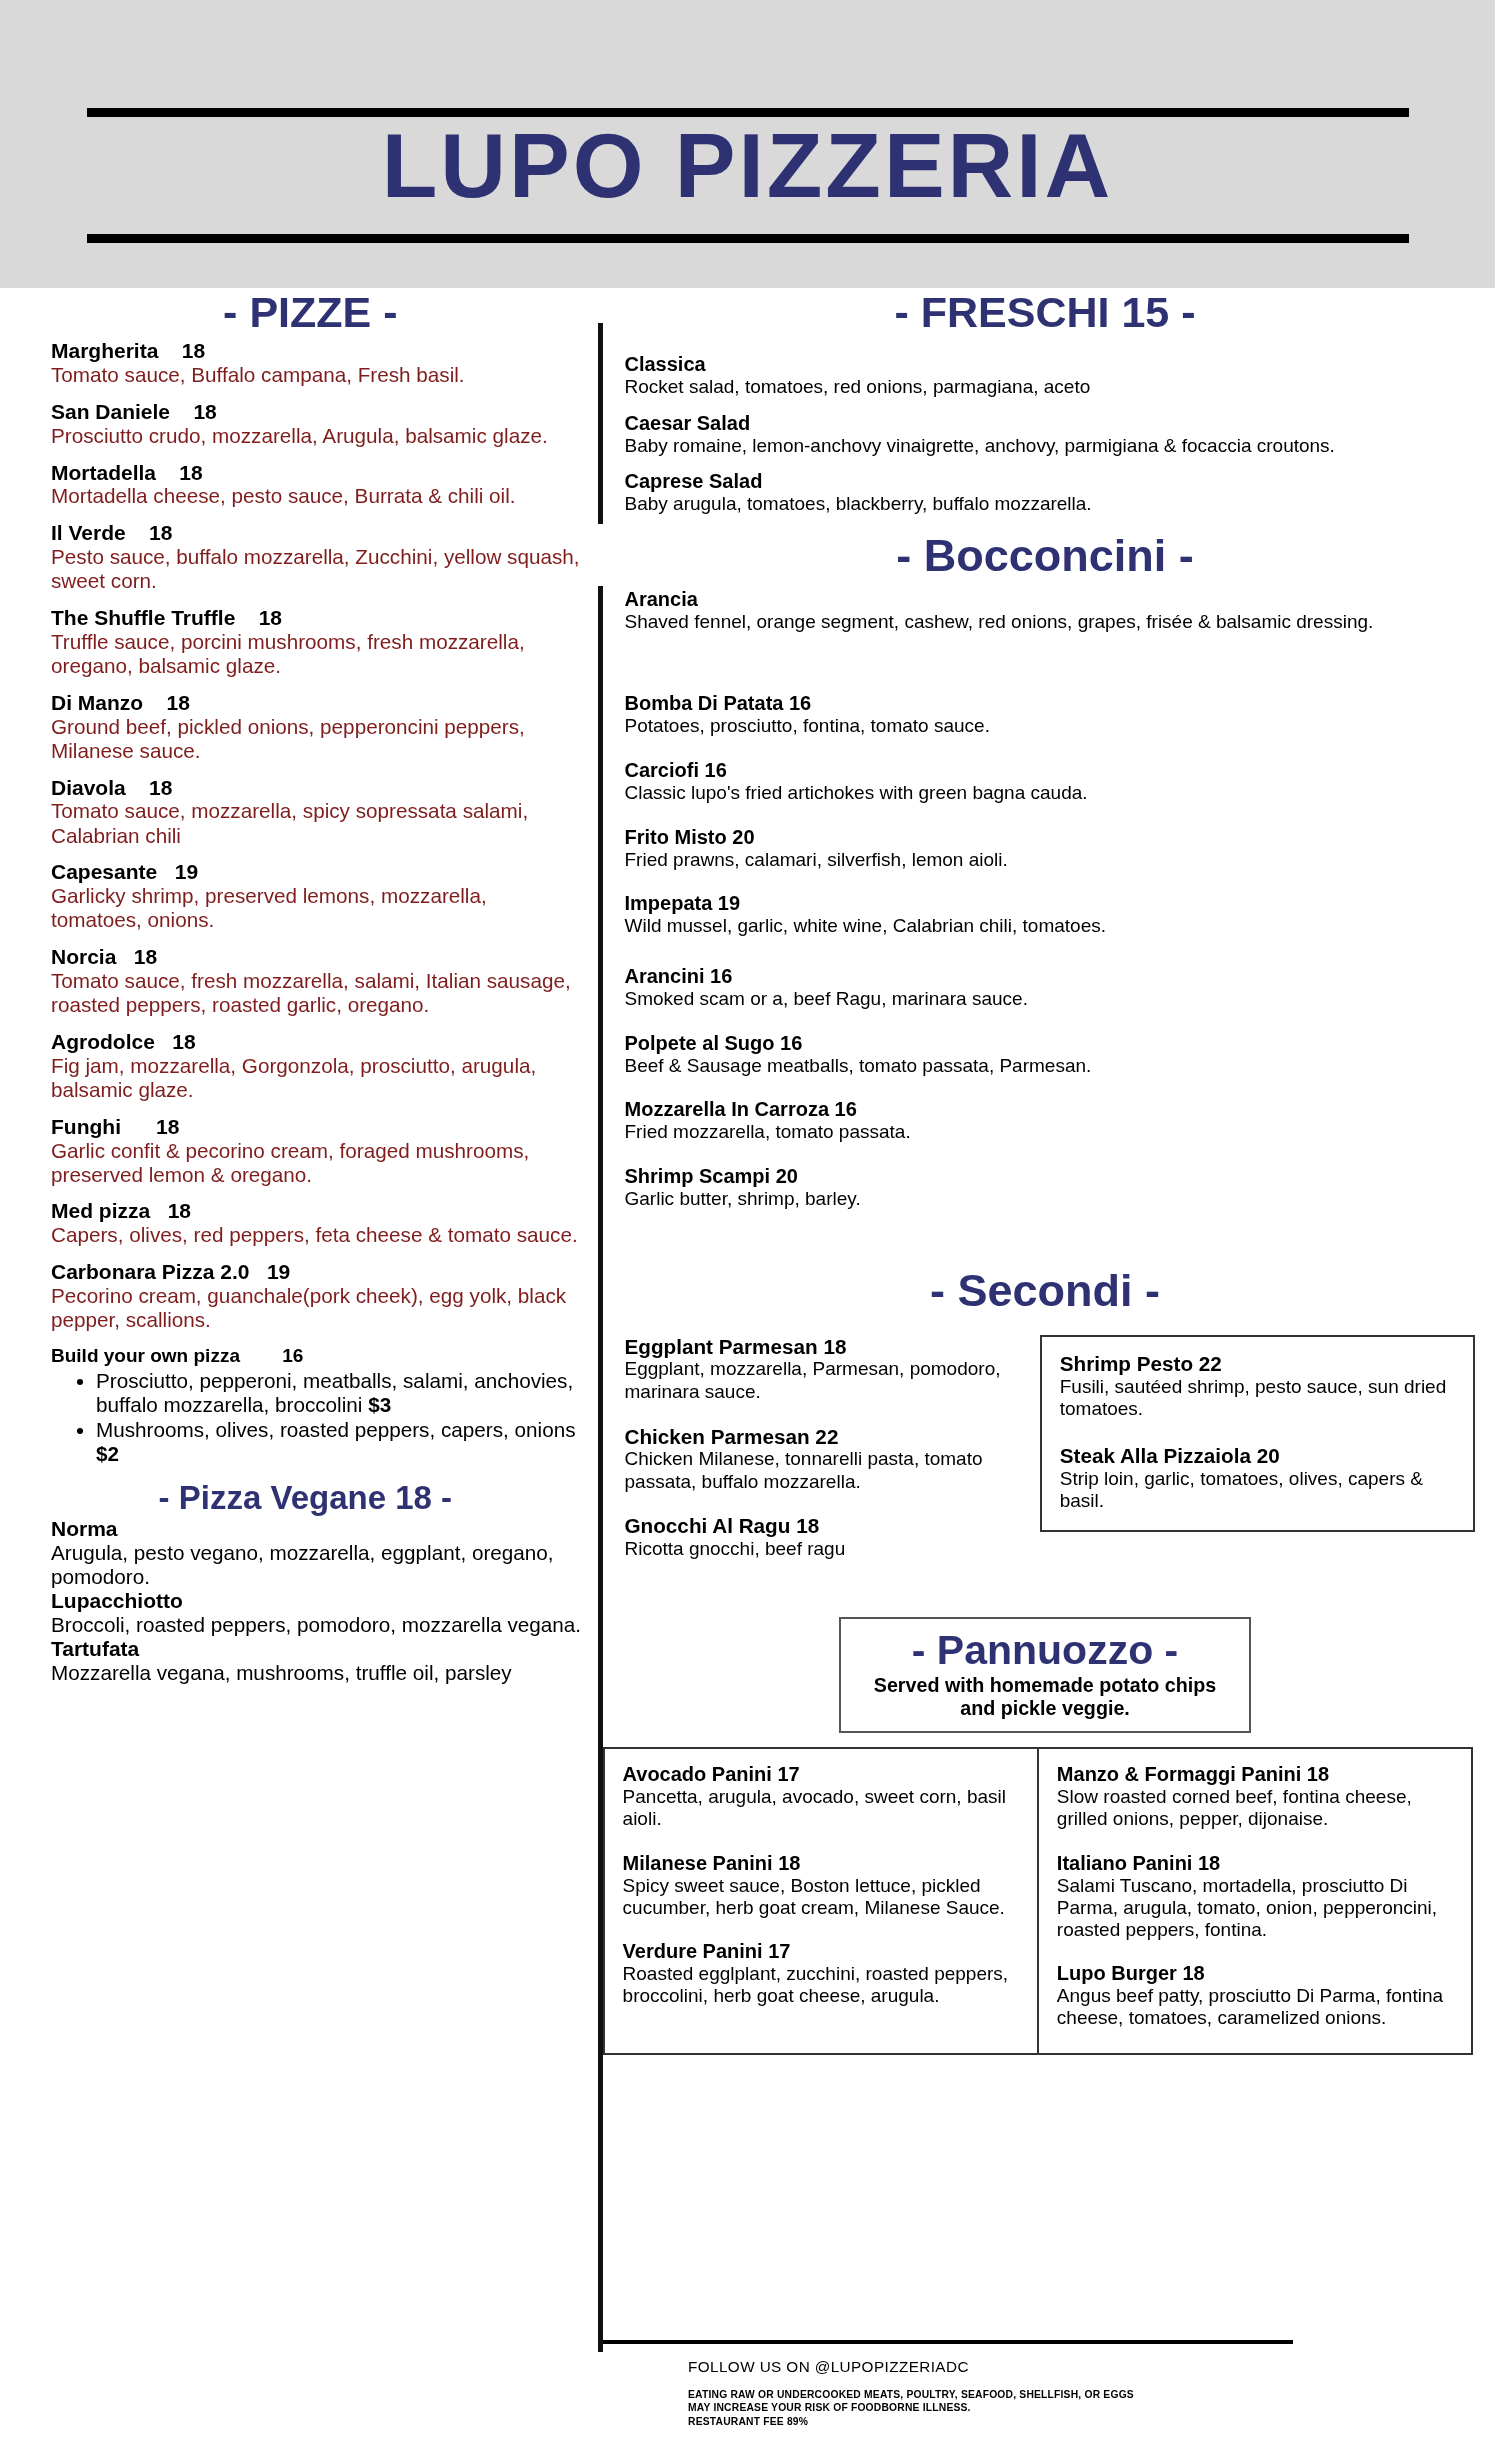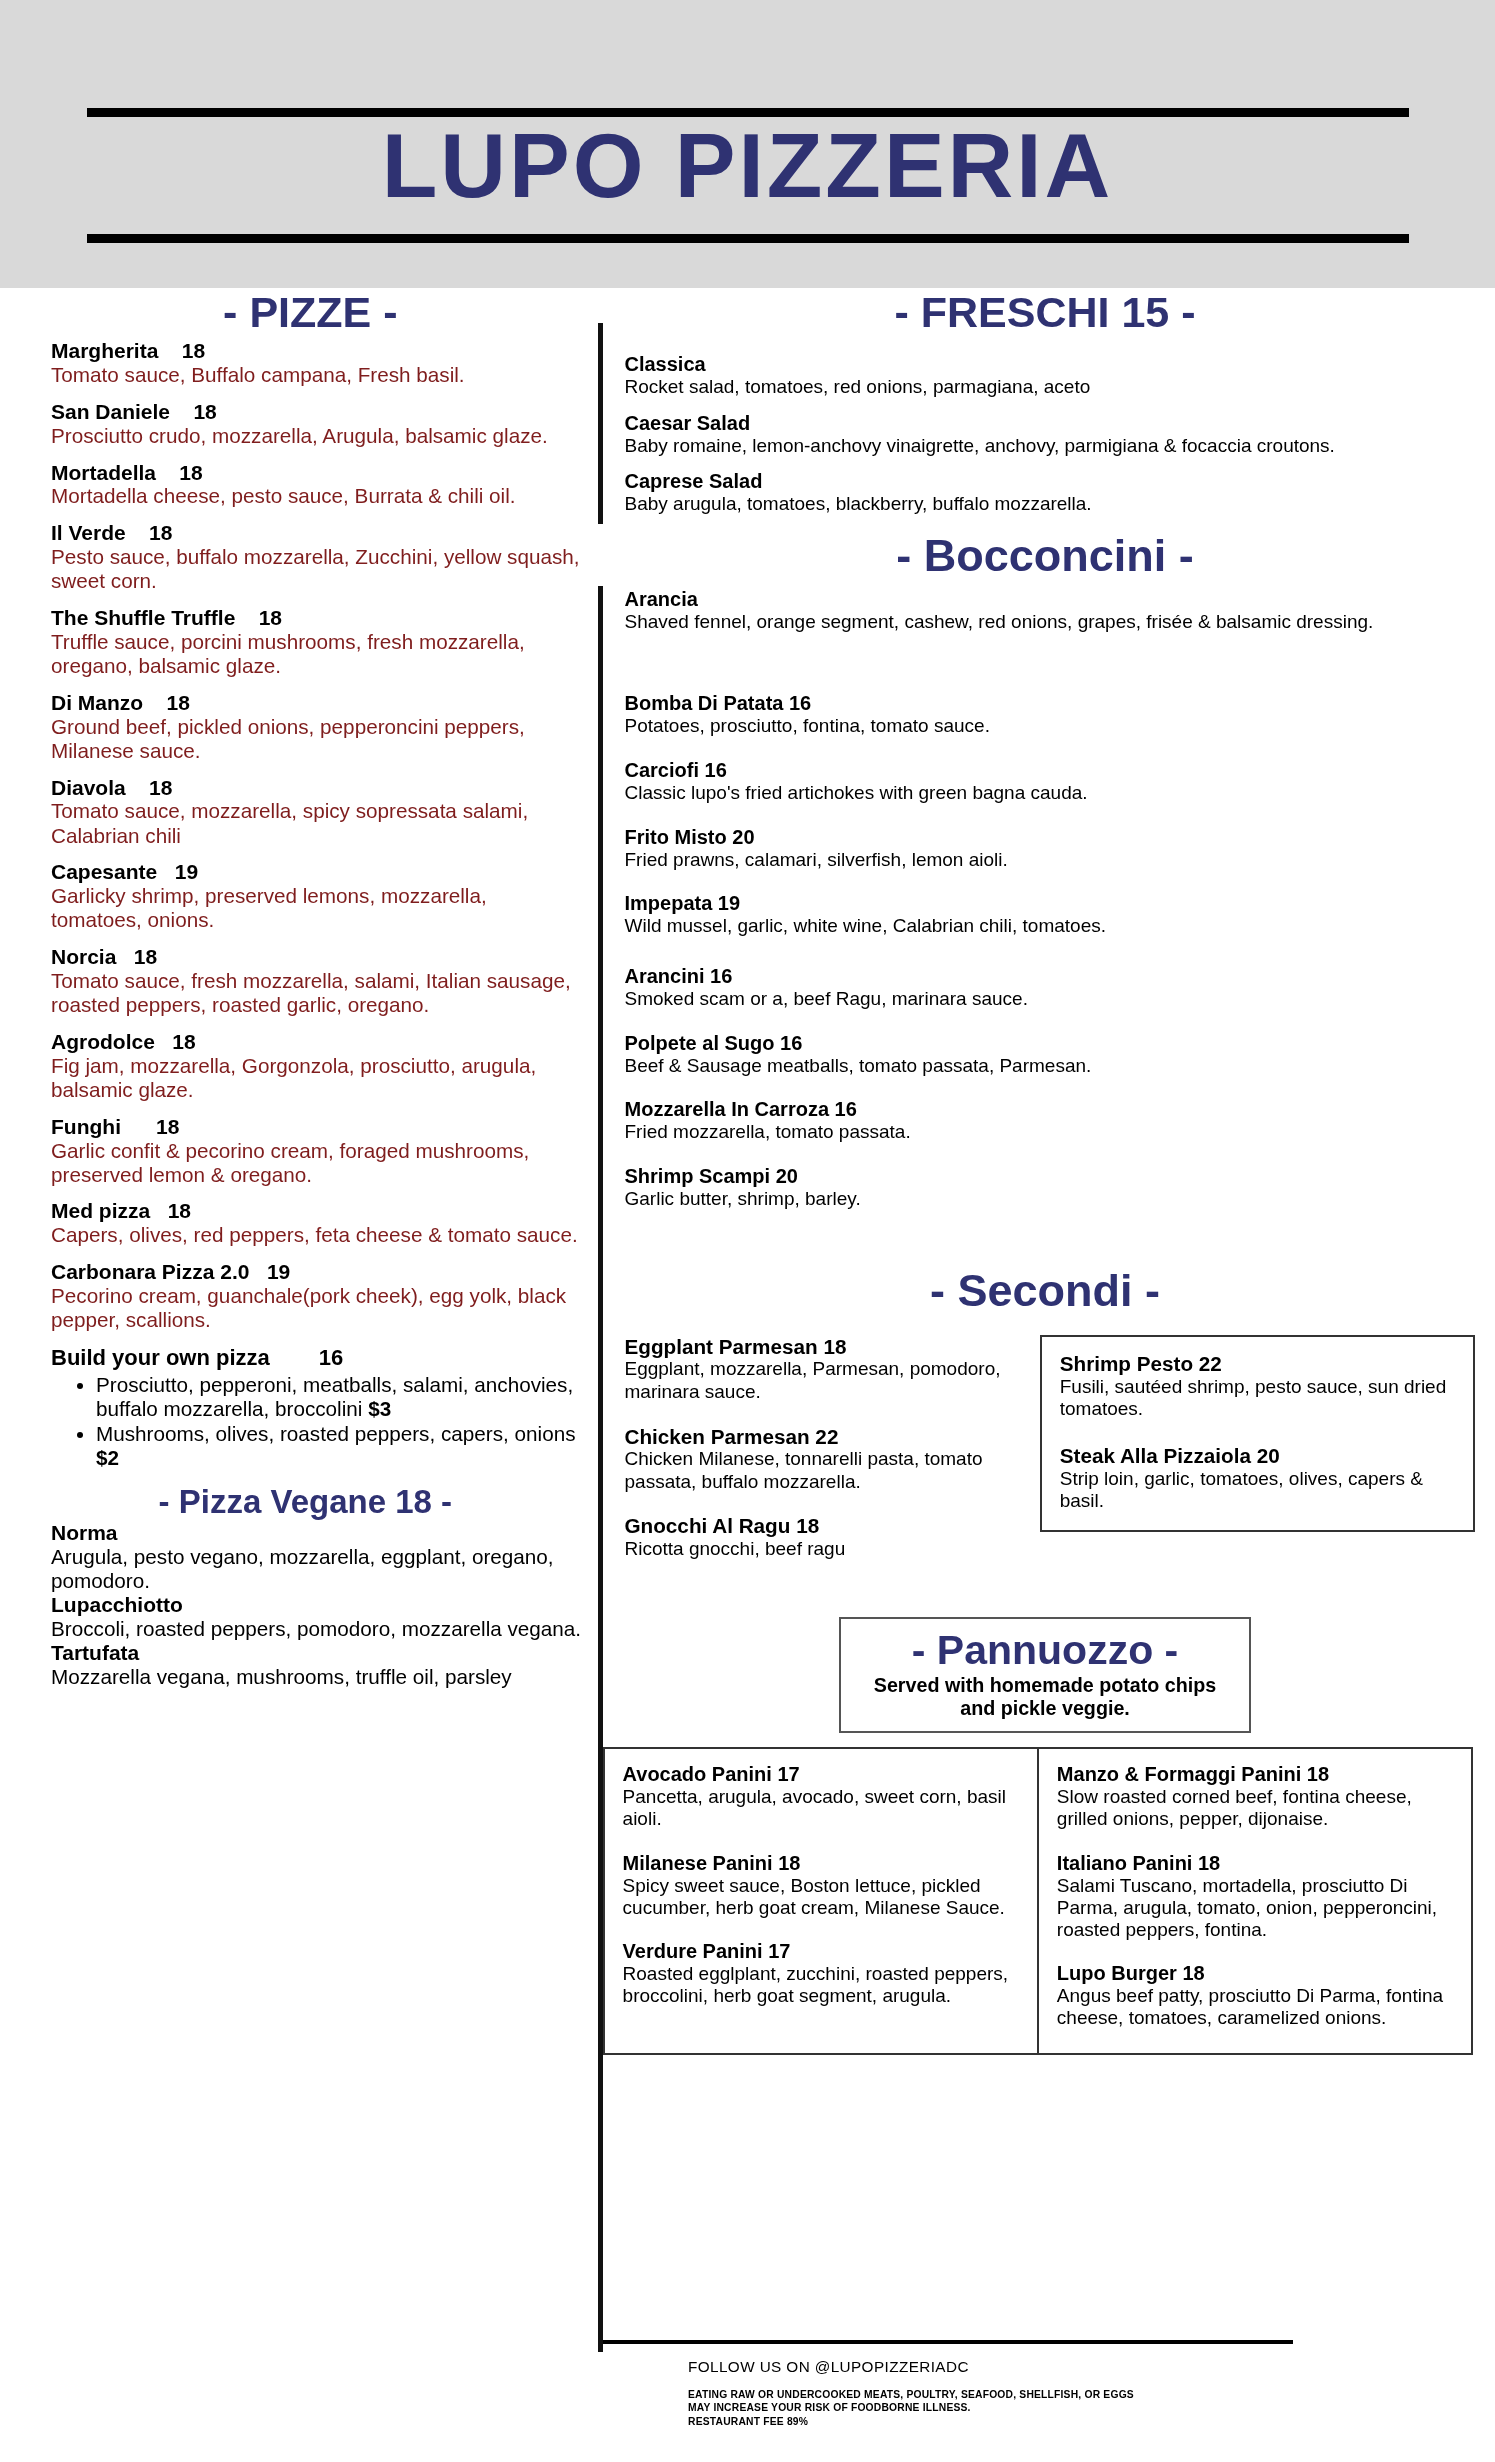--- a/index.html
+++ b/index.html
@@ -66,21 +66,21 @@
   
   .item-c { margin-bottom:13.8px; }
   .item-c .nm { font-weight:bold; font-size:20px; line-height:1.15; }
   .item-c .ds { font-size:19px; line-height:1.16; }
 
   .item-s { margin-bottom:15.8px; }
   .item-s .nm { font-weight:bold; font-size:20.7px; line-height:1.15; }
   .item-s .ds { font-size:19px; line-height:1.17; }
 
   
-  .byo-title { font-weight:bold; font-size:22px; white-space:pre; }
+  .byo-title { font-weight:bold; font-size:19px; white-space:pre; }
   .byo-list { margin:2px 0 0 0; padding-left:45px; list-style:disc; }
   .byo-list li { font-size:20.7px; line-height:1.16; margin-bottom:1px; }
   .byo-list li b { font-weight:bold; }
 
   
   .veg-item .nm { font-weight:bold; font-size:21px; line-height:1.15; }
   .veg-item .ds { font-size:20.7px; line-height:1.16; }
   .veg-item { margin-bottom:0px; }
 
   
@@ -321,21 +321,21 @@
         <div class="item-c">
           <div class="nm">Avocado Panini 17</div>
           <div class="ds">Pancetta, arugula, avocado, sweet corn, basil aioli.</div>
         </div>
         <div class="item-c" style="margin-top:21.7px;">
           <div class="nm">Milanese  Panini 18</div>
           <div class="ds">Spicy sweet sauce, Boston lettuce, pickled cucumber, herb goat cream, Milanese Sauce.</div>
         </div>
         <div class="item-c" style="margin-top:21.7px;">
           <div class="nm">Verdure Panini 17</div>
-          <div class="ds">Roasted egglplant, zucchini, roasted peppers, broccolini, herb goat segment, arugula.</div>
+          <div class="ds">Roasted egglplant, zucchini, roasted peppers, broccolini, herb goat cheese, arugula.</div>
         </div>
       </div>
       <div>
         <div class="item-c">
           <div class="nm">Manzo &amp; Formaggi Panini 18</div>
           <div class="ds">Slow roasted corned beef, fontina cheese, grilled onions, pepper, dijonaise.</div>
         </div>
         <div class="item-c" style="margin-top:21.7px;">
           <div class="nm">Italiano Panini 18</div>
           <div class="ds">Salami Tuscano, mortadella, prosciutto Di Parma, arugula, tomato, onion, pepperoncini, roasted peppers, fontina.</div>

